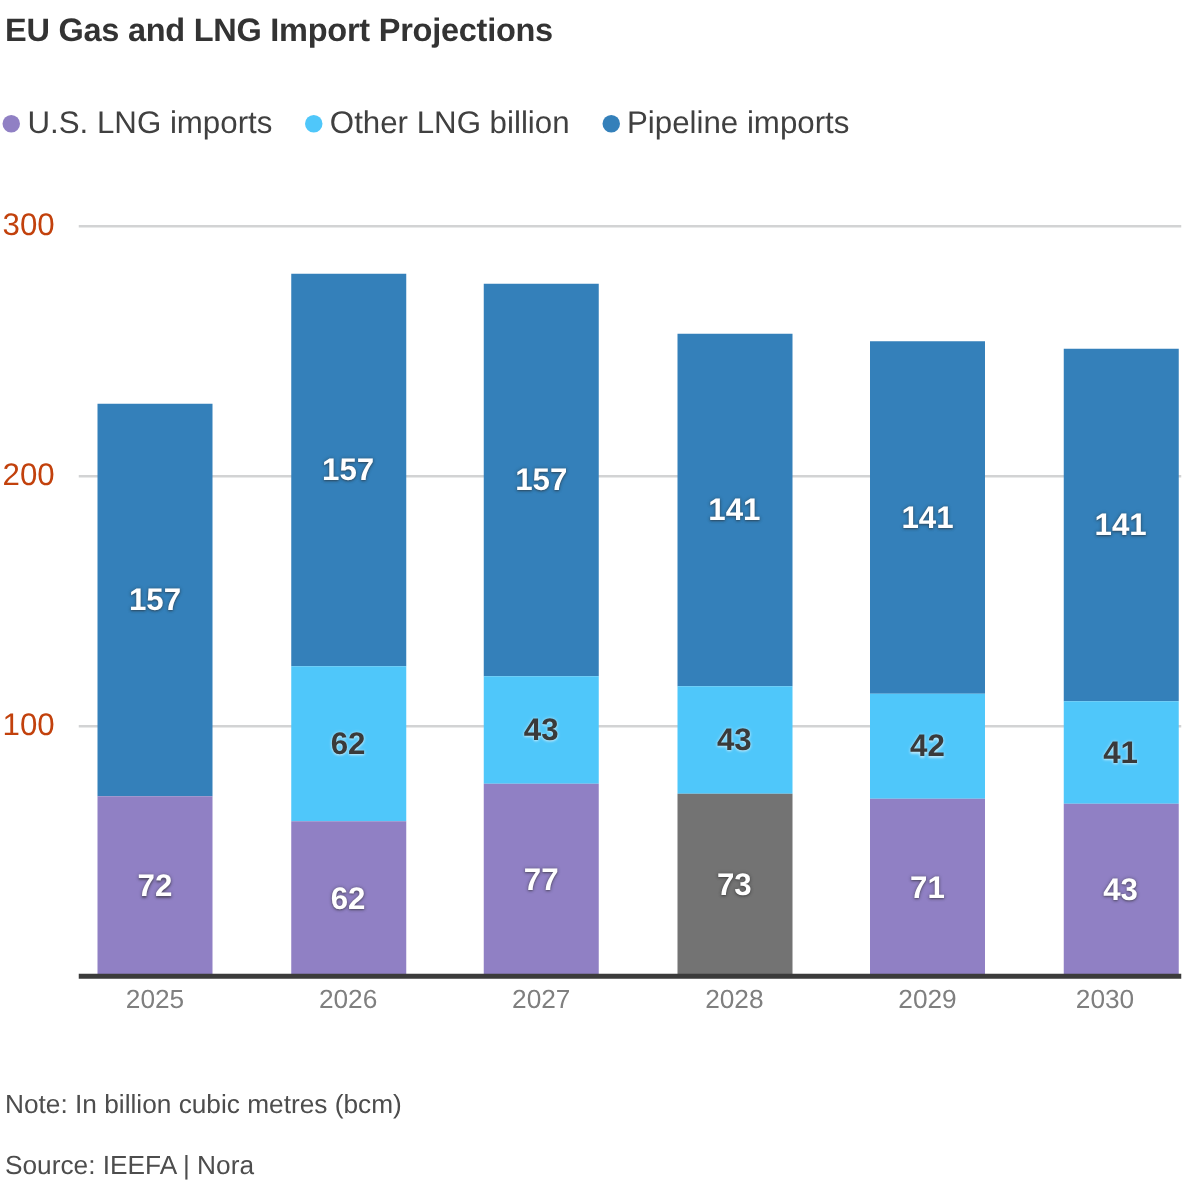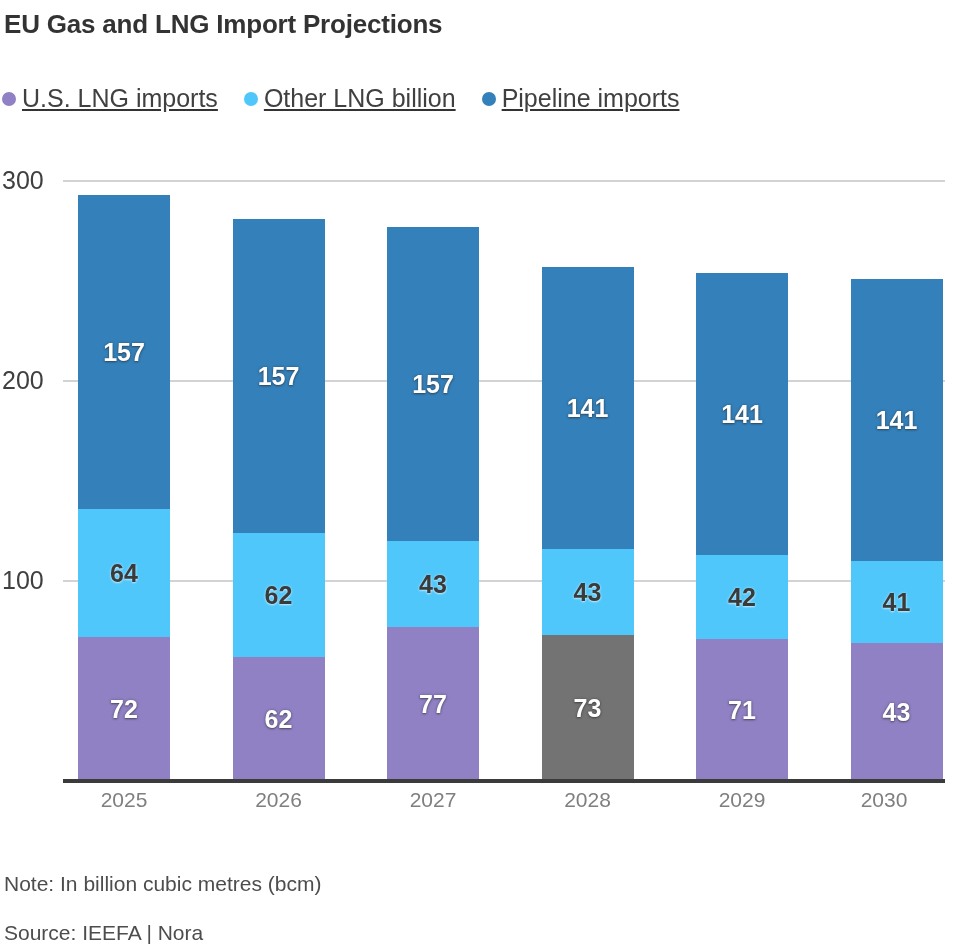--- a/index.html
+++ b/index.html
@@ -36,21 +36,20 @@
 
   
   .legend {
     position: absolute;
     left: 2px;
     top: 86px;
     display: flex;
     flex-direction: row;
     align-items: center;
     gap: 26px;
-    text-decoration: underline;
   }
   .legend-item {
     display: flex;
     flex-direction: row;
     align-items: center;
     gap: 6px;
   }
   .legend-dot {
     width: 14px;
     height: 14px;
@@ -80,21 +79,21 @@
     width: 882px;
     height: 2px;
     background: #d2d3d4;
   }
   .ytick-label {
     position: absolute;
     left: 2px;
     width: 55px;
     text-align: left;
     font-size: 25px;
-    color: #404040;
+    color: #c2410c;
     line-height: 1;
   }
 
   .axis-baseline {
     position: absolute;
     left: 63px;
     top: 779px;
     width: 882px;
     height: 4px;
     background: #3b3b3b;
@@ -176,23 +175,20 @@
       <div class="gridline" style="top: 580px; background: rgb(210, 211, 212);"></div>
       <div class="ytick-label" style="top: 568px;">100</div>
       <div class="gridline" style="top: 380px; background: rgb(210, 211, 212);"></div>
       <div class="ytick-label" style="top: 368px;">200</div>
       <div class="gridline" style="top: 180px; background: rgb(210, 211, 212);"></div>
       <div class="ytick-label" style="top: 168px;">300</div>
       <div class="bar" style="left: 78px; width: 92px;">
         <div class="seg" style="height: 314px; background: rgb(52, 128, 186);">
           <span class="seg-label light">157</span>
         </div>
-        <div class="seg" style="height: 128px; background: rgb(79, 199, 250);">
-          <span class="seg-label dark">64</span>
-        </div>
         <div class="seg" style="height: 144px; background: rgb(144, 128, 196);">
           <span class="seg-label light">72</span>
         </div>
       </div>
       <div class="xtick-label" style="left: 78px; width: 92px;">2025</div>
       <div class="bar" style="left: 232.5px; width: 92px;">
         <div class="seg" style="height: 314px; background: rgb(52, 128, 186);">
           <span class="seg-label light">157</span>
         </div>
         <div class="seg" style="height: 124px; background: rgb(79, 199, 250);">

